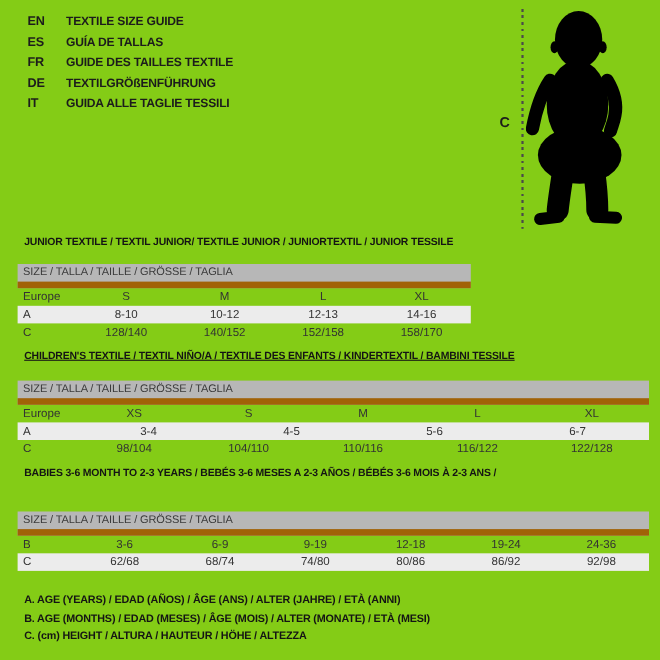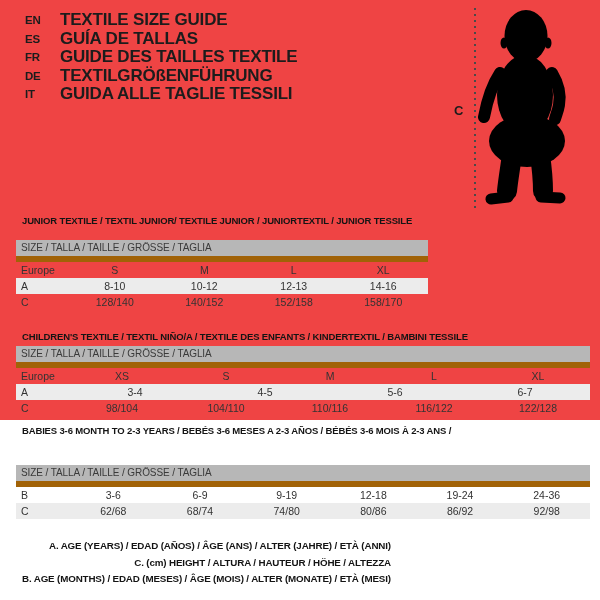--- a/index.html
+++ b/index.html
@@ -1,62 +1,62 @@
 <!DOCTYPE html>
 <html><head>
 <meta charset="utf-8">
 <style>
   html,body{margin:0;padding:0;}
   body{
     width:600px;height:600px;background:#ffffff;
     font-family:"Liberation Sans", sans-serif;
     color:#222;position:relative;overflow:hidden;
   }
-  .page{position:absolute;inset:0;width:600px;height:420px;background:#ef4444;}
+  .page{position:absolute;inset:0;width:600px;height:600px;background:#84cc16;}
 
   
   .lang-list{position:absolute;left:25px;top:11px;}
   .lang-row{display:flex;height:18.5px;align-items:center;}
   .lang-code{width:35px;font-weight:bold;font-size:11.5px;letter-spacing:-0.2px;color:#1c1c1c;}
-  .lang-title{font-weight:bold;font-size:17px;letter-spacing:-0.2px;color:#1c1c1c;white-space:nowrap;}
+  .lang-title{font-weight:bold;font-size:11px;letter-spacing:-0.2px;color:#1c1c1c;white-space:nowrap;}
 
   
   .figure{position:absolute;left:448px;top:0;width:150px;height:215px;}
   .dim-line{
     position:absolute;left:26px;top:8px;width:2px;height:200px;
     background-image:repeating-linear-gradient(to bottom,#4a4a4a 0 2.5px,transparent 2.5px 6px);
   }
   .dim-label{position:absolute;left:6px;top:103px;font-weight:bold;font-size:13px;color:#1c1c1c;}
   .baby-svg{position:absolute;left:30px;top:3px;}
 
   
   .section-heading{position:absolute;left:22px;font-weight:bold;font-size:9.5px;
     letter-spacing:-0.15px;color:#141414;line-height:13.5px;white-space:nowrap;}
   .h-junior{top:214px;}
-  .h-children{top:330px;}
+  .h-children{top:317px;text-decoration:underline;}
   .h-babies{top:424px;}
 
   
   .stable{position:absolute;left:16px;}
   .t-junior{top:240px;width:412px;}
   .t-children{top:346px;width:574px;}
   .t-babies{top:465px;width:574px;}
   .sizebar{
     height:16px;line-height:16px;background:#b7b7b7;
     border-bottom:6px solid #a16207;
     font-size:10px;color:#3a3a3a;padding-left:5px;letter-spacing:-0.1px;
   }
   .trows{width:100%;}
   .trow{display:flex;height:16px;line-height:16px;font-size:10.5px;color:#333;}
   .trow.shaded{background:#ececec;}
   .tlabel{width:54px;padding-left:5px;box-sizing:border-box;text-align:left;}
   .tcell{flex:1;text-align:center;}
 
   
-  .notes{position:absolute;left:22px;top:538px;text-align:right;}
+  .notes{position:absolute;left:22px;top:538px;}
   .note-line{font-weight:bold;font-size:9.8px;letter-spacing:-0.15px;color:#141414;
     line-height:16.5px;white-space:nowrap;}
 </style>
 </head>
 <body>
 
 <div class="page">
 
   <div class="lang-list">
     <div class="lang-row">
@@ -184,17 +184,17 @@
           <div class="tcell">74/80</div>
           <div class="tcell">80/86</div>
           <div class="tcell">86/92</div>
           <div class="tcell">92/98</div>
         </div>
       </div>
   </div>
 
   <div class="notes">
     <div class="note-line">A. AGE (YEARS) / EDAD (AÑOS) / ÂGE (ANS) / ALTER (JAHRE) / ETÀ (ANNI)</div>
+    <div class="note-line">B. AGE (MONTHS) / EDAD (MESES) / ÂGE (MOIS) / ALTER (MONATE) / ETÀ (MESI)</div>
     <div class="note-line">C. (cm) HEIGHT / ALTURA / HAUTEUR / HÖHE / ALTEZZA</div>
-    <div class="note-line">B. AGE (MONTHS) / EDAD (MESES) / ÂGE (MOIS) / ALTER (MONATE) / ETÀ (MESI)</div>
   </div>
 
 </div>
 
 </body></html>

